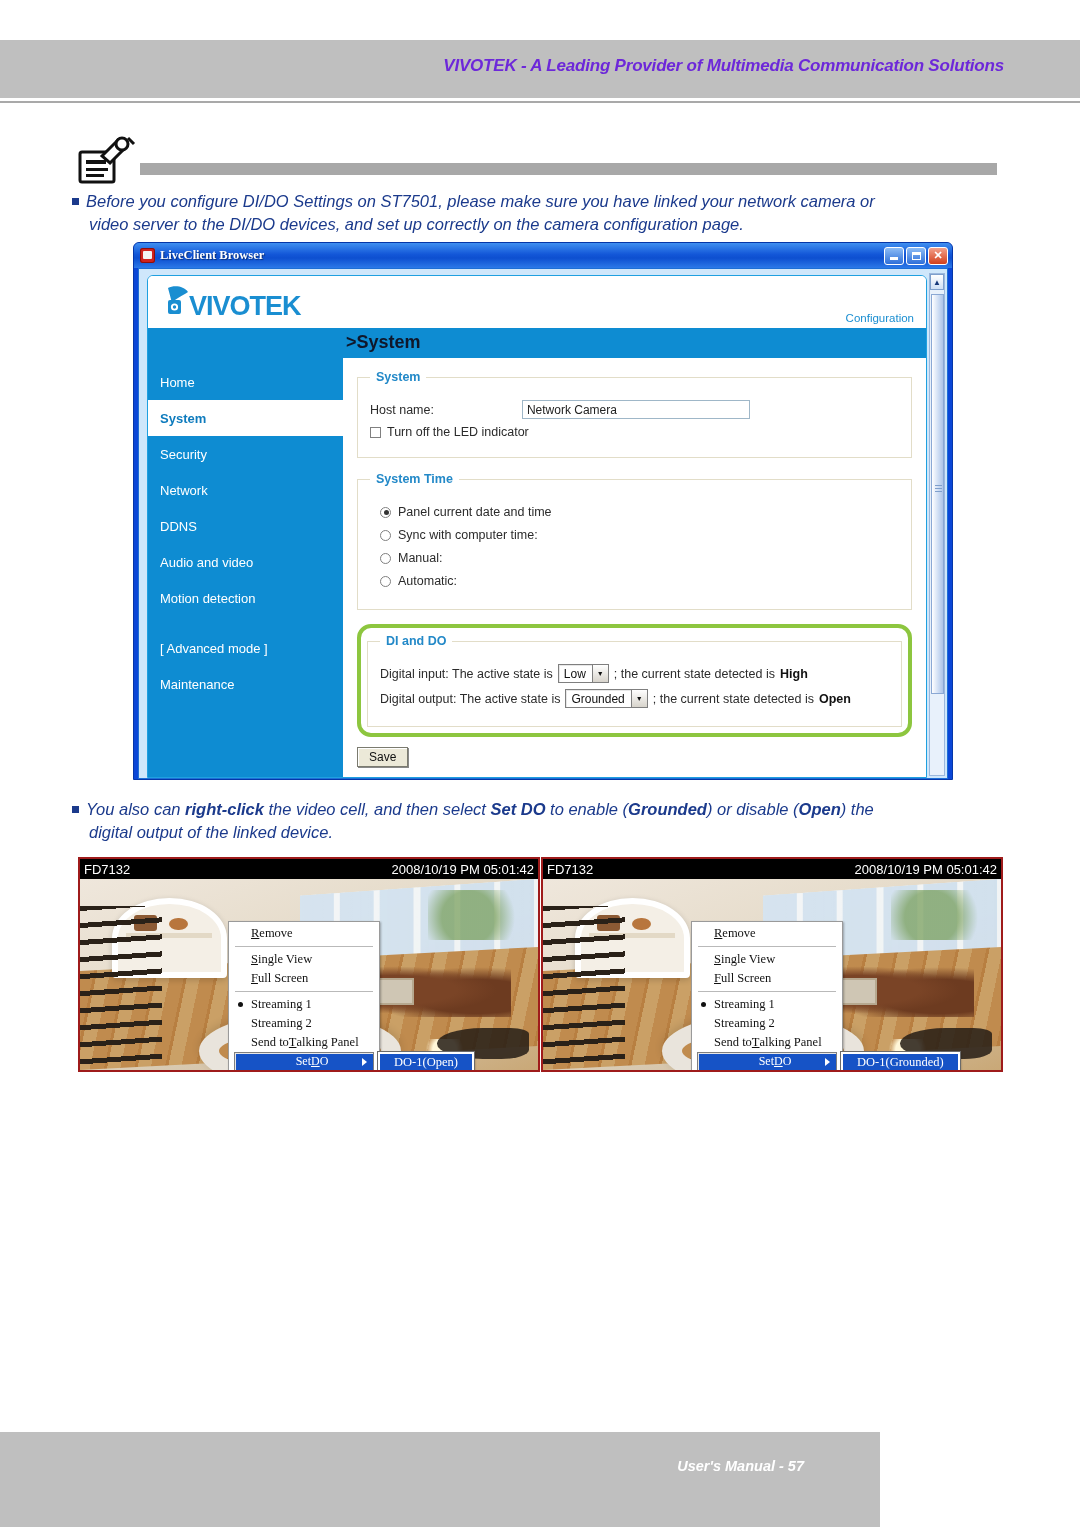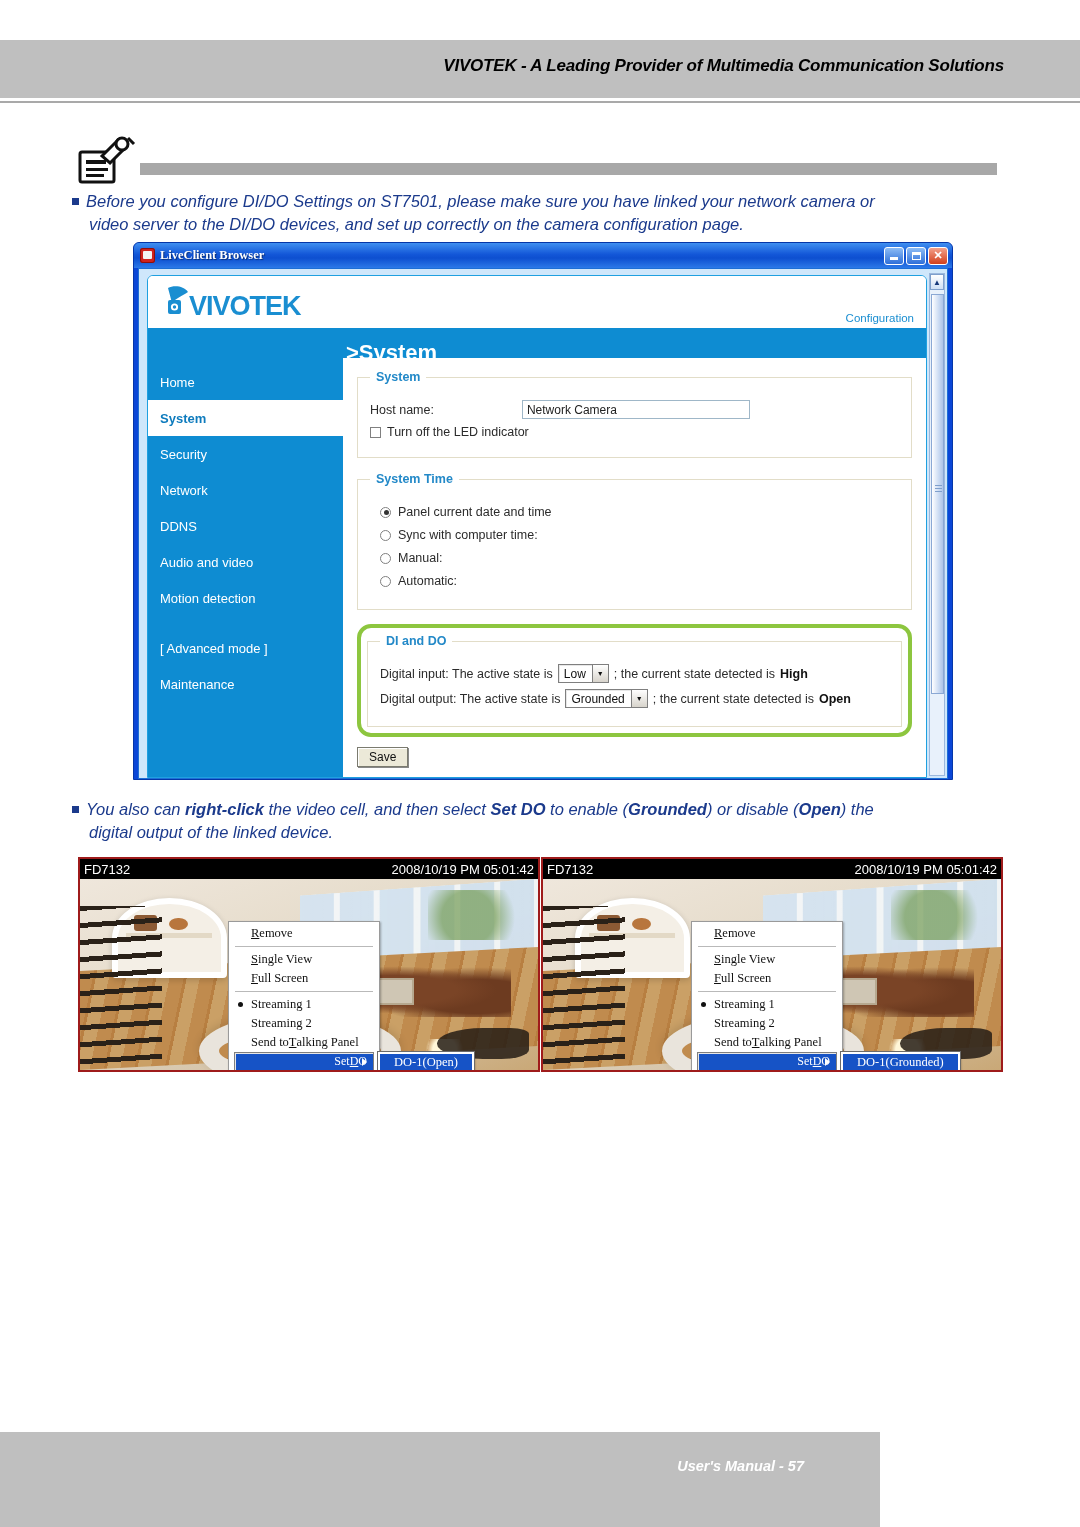--- a/index.html
+++ b/index.html
@@ -12,21 +12,21 @@
     overflow:hidden;
   }
 
   
   .page-header {
     position:absolute; left:0; top:40px; width:1080px; height:58px;
     background:#bfbfbf;
   }
   .page-header-title {
     position:absolute; right:76px; top:16px;
-    color:#000000; font-size:17px; font-weight:bold; font-style:italic;
+    color:#6d28d9; font-size:17px; font-weight:bold; font-style:italic;
     letter-spacing:-0.2px; white-space:nowrap;
   }
   .header-rule {
     position:absolute; left:0; top:98px; width:1080px; height:5px;
     background:#ffffff; border-bottom:2px solid #a9a9a9;
   }
 
   
   .note-icon-wrap {
     position:absolute; left:78px; top:136px; width:58px; height:52px;
@@ -139,22 +139,22 @@
     position:absolute; right:12px; bottom:4px;
     color:#1a8ed1; font-size:11.5px;
   }
 
   
   .page-bar {
     position:absolute; left:0; top:52px; width:100%; height:30px;
     background:#0e8cd2;
   }
   .page-bar-text {
-    position:absolute; left:198px; top:12px;
-    color:#ffffff; font-size:22px; font-weight:bold;
+    position:absolute; left:198px; top:4px;
+    color:#0f172a; font-size:18px; font-weight:bold;
   }
 
   
   .sidebar {
     position:absolute; left:0; top:82px; width:195px; bottom:0;
     background:#0e8cd2;
     padding-top:6px;
   }
   .side-item {
     height:36px; display:flex; align-items:center; padding-left:12px;
@@ -197,21 +197,21 @@
     background:#333; border-radius:50%;
   }
   .radio-row { font-size:12.5px; color:#2b2b2b; margin:9px 0 9px 10px; display:flex; align-items:center;}
 
   
   .dido-wrap {
     border:4px solid #8dc63f; border-radius:14px; padding:6px; margin-bottom:6px;
   }
   .dido-wrap fieldset.box { margin-bottom:0; }
   .sel {
-    display:inline-flex; align-items:center; justify-content:flex-end;
+    display:inline-flex; align-items:center; justify-content:center;
     height:19px; border:1px solid #7f7f7f; background:#ffffff;
     font-size:12px; color:#111; margin:0 5px; padding-left:5px;
     box-shadow:inset 1px 1px 0 #e7e7e7;
   }
   .sel .arrow-btn {
     width:16px; height:17px; margin-left:6px;
     background:linear-gradient(to bottom,#ffffff,#d8d4cc);
     border-left:1px solid #7f7f7f;
     display:flex; align-items:center; justify-content:center;
     font-size:7px; color:#111;

